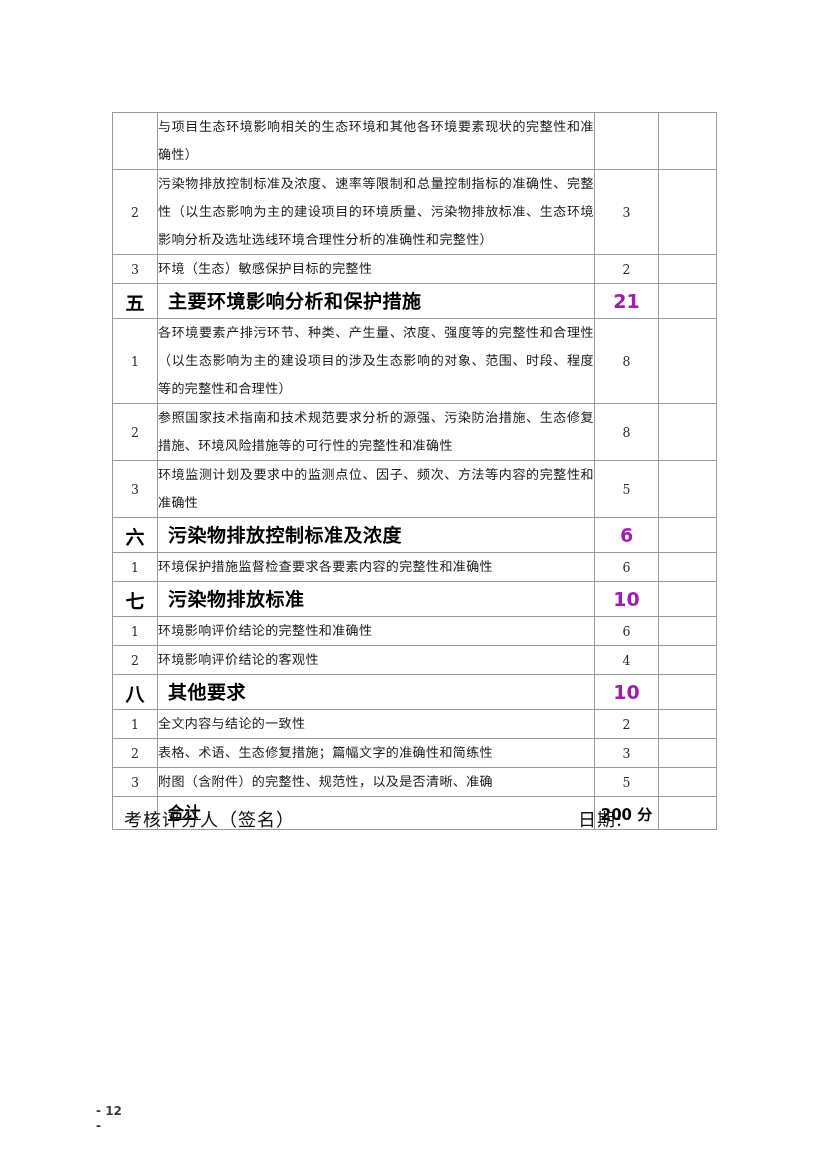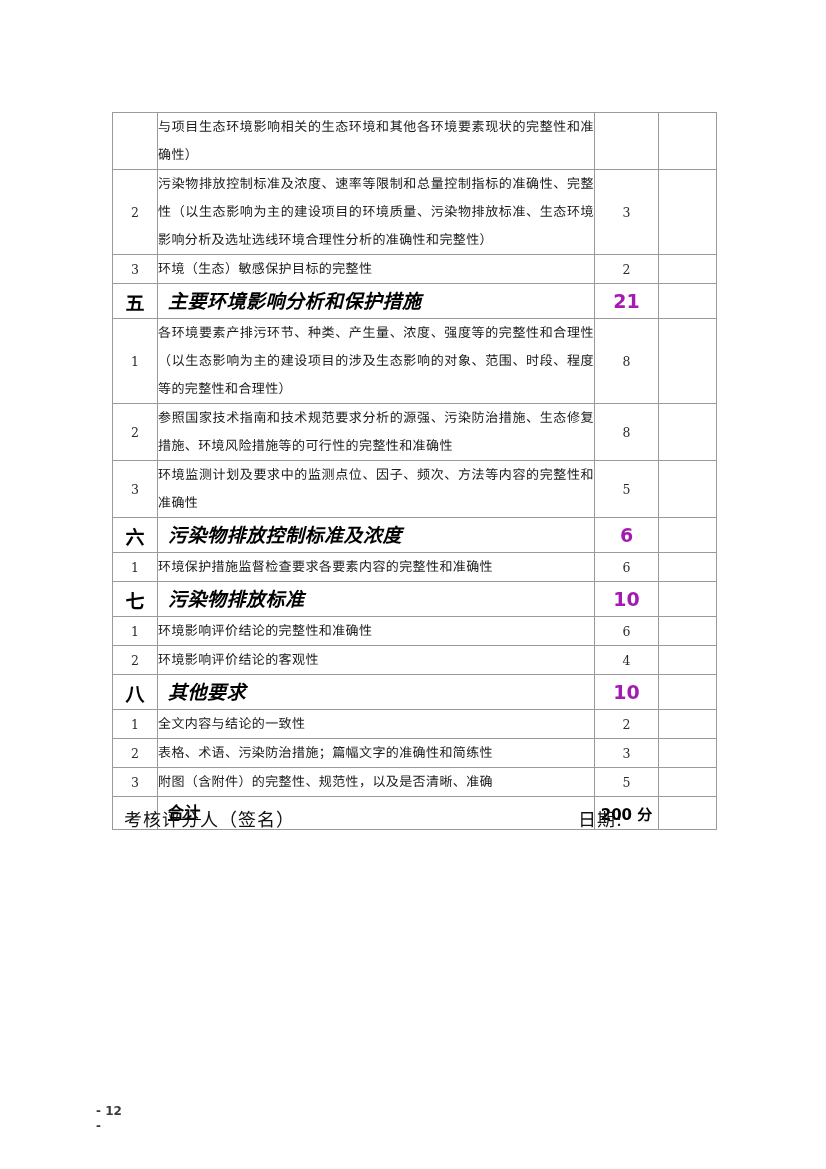--- a/index.html
+++ b/index.html
@@ -82,21 +82,20 @@
     letter-spacing: 0;
   }
   .r-section .cell-item {
     font-family: "DejaVu Sans", "Liberation Sans", sans-serif;
     font-size: 19px;
     font-weight: 700;
     line-height: 30px;
     color: #000;
     letter-spacing: 0.5px;
     padding: 2px 8px 2px 10px;
-    font-style: italic;
   }
   .r-section .cell-score {
     font-family: "DejaVu Sans", "Liberation Sans", sans-serif;
     font-size: 19px;
     font-weight: 700;
     color: #a21caf;
   }
 
   
   .r-total .cell-item {
@@ -252,21 +251,21 @@
           <td class="cell-blank"></td>
         </tr>
         <tr class="r-detail h-1line">
           <td class="cell-no">1</td>
           <td class="cell-item">全文内容与结论的一致性</td>
           <td class="cell-score">2</td>
           <td class="cell-blank"></td>
         </tr>
         <tr class="r-detail h-1line">
           <td class="cell-no">2</td>
-          <td class="cell-item">表格、术语、污染防治措施；篇幅文字的准确性和简练性</td>
+          <td class="cell-item">表格、术语、生态修复措施；篇幅文字的准确性和简练性</td>
           <td class="cell-score">3</td>
           <td class="cell-blank"></td>
         </tr>
         <tr class="r-detail h-1line">
           <td class="cell-no">3</td>
           <td class="cell-item">附图（含附件）的完整性、规范性，以及是否清晰、准确</td>
           <td class="cell-score">5</td>
           <td class="cell-blank"></td>
         </tr>
         <tr class="r-total h-total">

